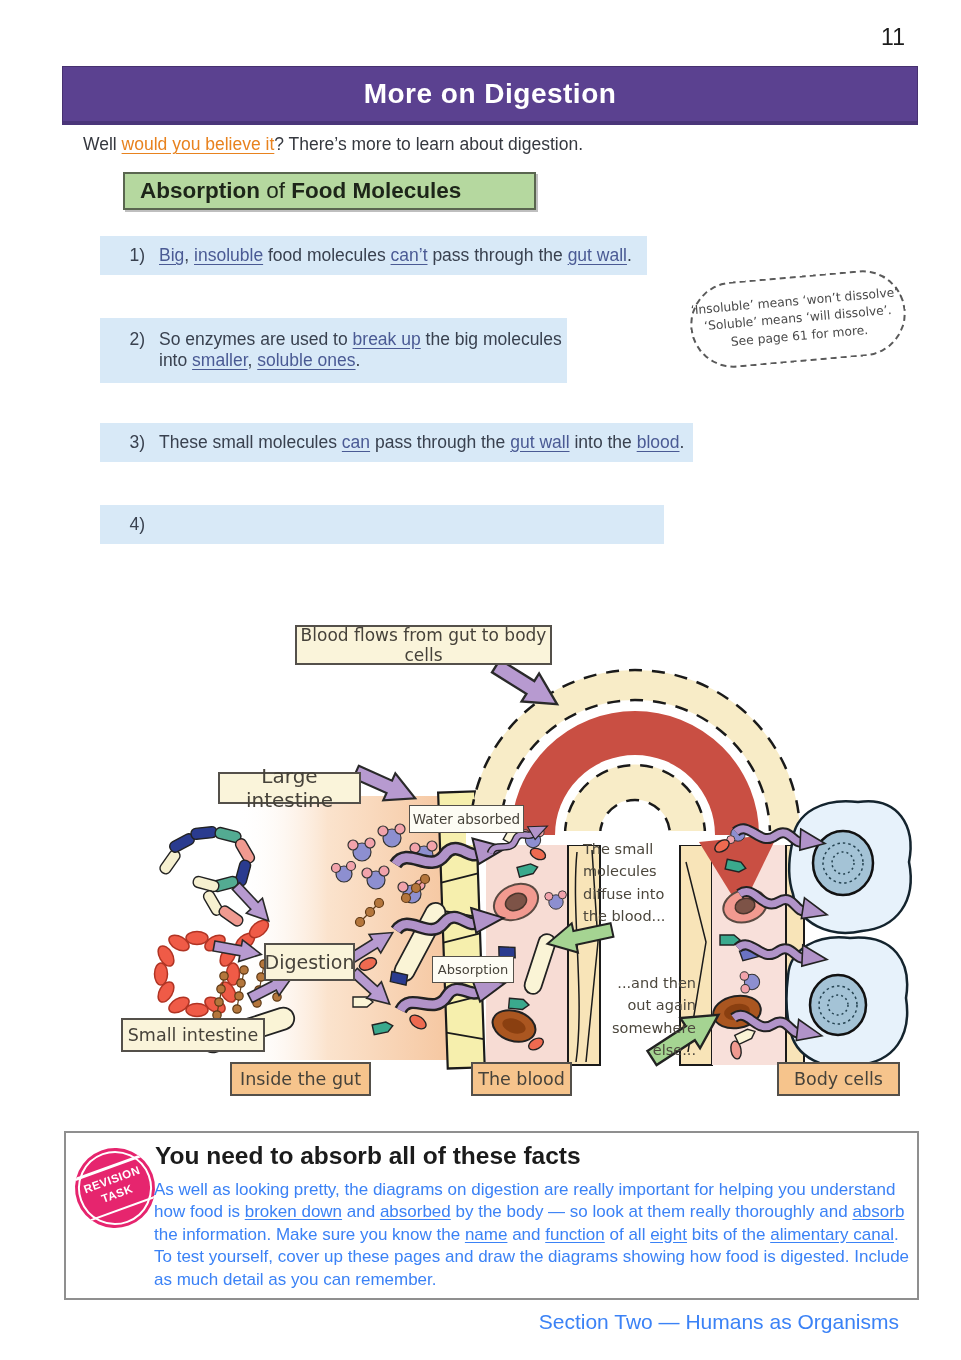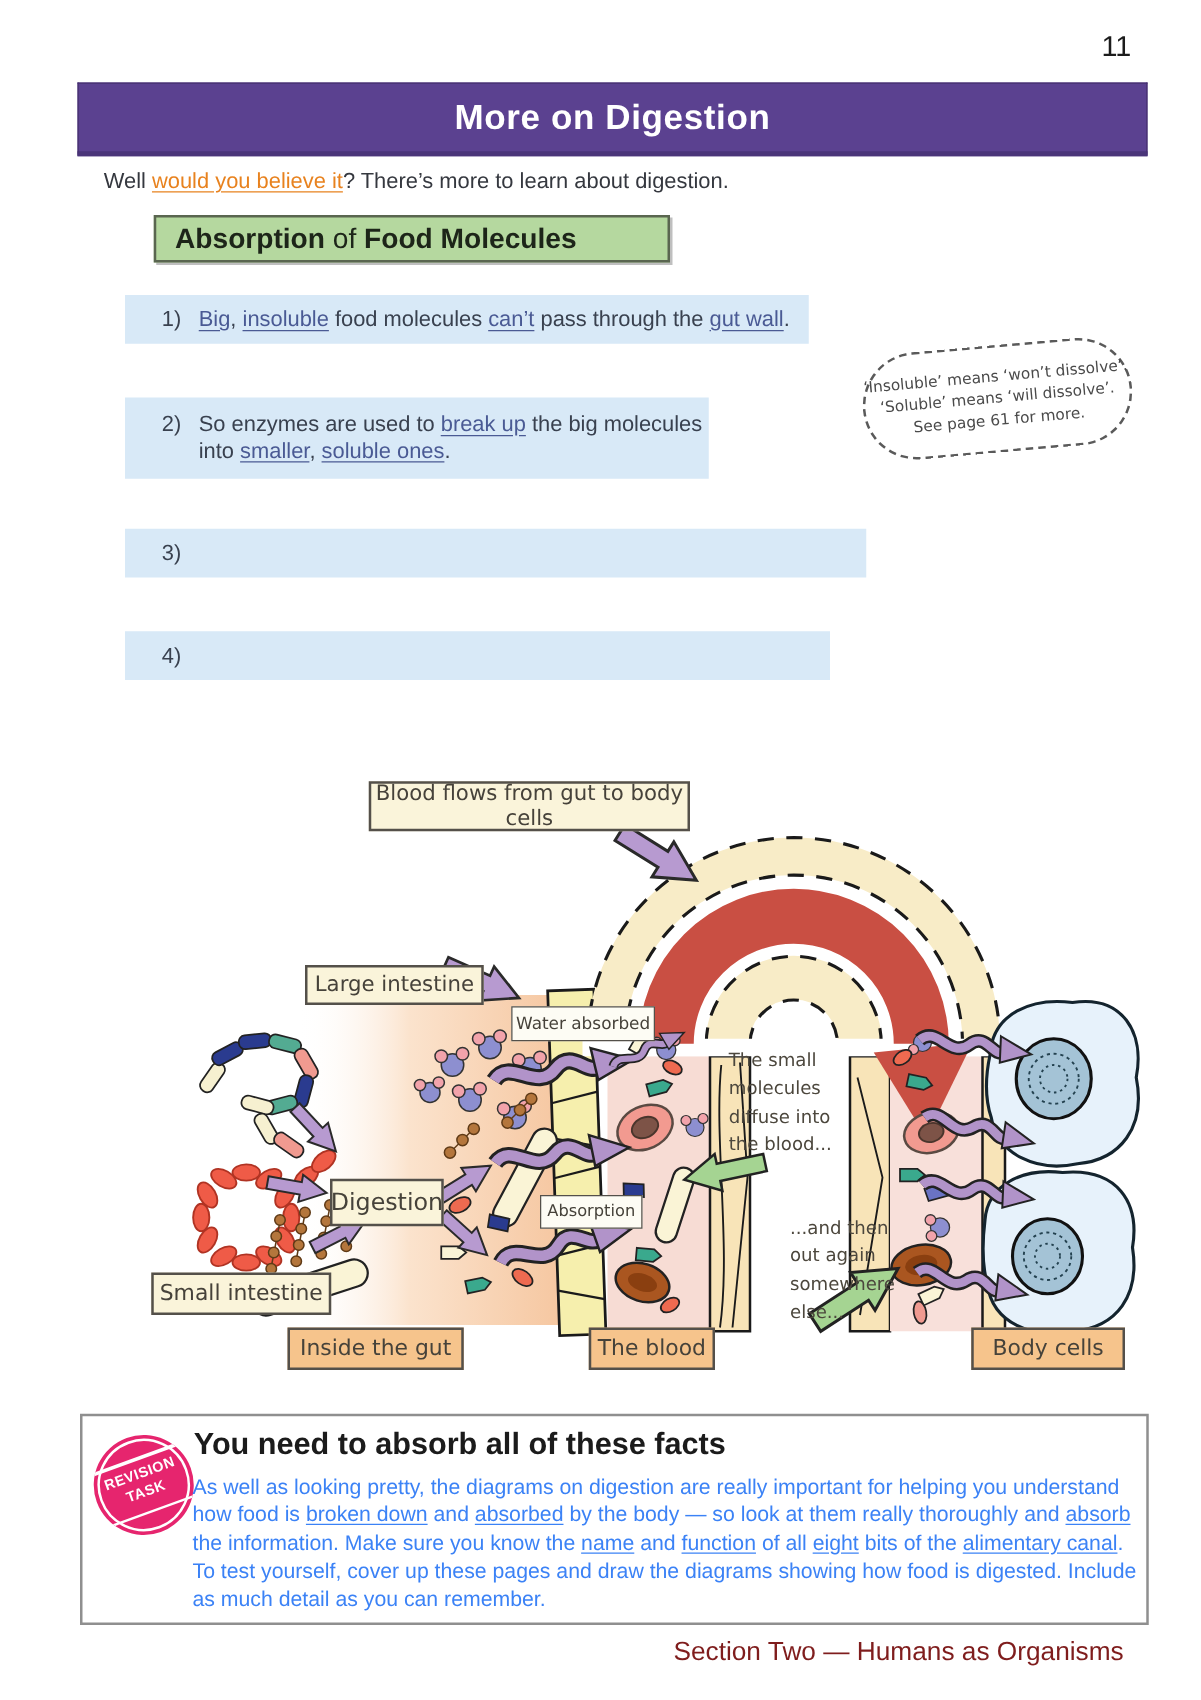--- a/index.html
+++ b/index.html
@@ -46,21 +46,21 @@
   .revbody{position:absolute;left:88px;top:46px;width:762px;font-size:17px;line-height:1.32;color:#3b82f6;}
   .revbody .u{text-decoration:underline;text-underline-offset:2px;}
   .stamp{position:absolute;left:9px;top:15px;width:80px;height:80px;border-radius:50%;background:#e6256e;
     transform:rotate(-20deg);overflow:hidden;}
   .stamp::before{content:"";position:absolute;inset:3px;border:2px solid #fff;border-radius:50%;}
   .stamp .stripe{position:absolute;left:2px;right:2px;height:2.5px;background:#fff;}
   .stamp .s1{top:17px;} .stamp .s2{bottom:17px;}
   .stamp .stxt{position:absolute;width:100%;top:24px;text-align:center;color:#fff;font-weight:bold;
     font-size:11.5px;line-height:1.3;letter-spacing:.5px;}
 
-  .footer{position:absolute;top:1310px;right:62px;font-size:21px;color:#7f1d1d;}
+  .footer{position:absolute;top:1310px;right:62px;font-size:21px;color:#3b82f6;}
 </style>
 </head>
 <body>
 
 <div class="page">
 
   <div class="pagenum">11</div>
 
   <div class="banner">
     <span class="t">More on Digestion</span>
@@ -75,20 +75,21 @@
   <div class="pt" id="p1">
     <span class="num">1)</span>
     <span class="txt"><span class="u">Big</span><span>, </span><span class="u">insoluble</span><span> food molecules </span><span class="u">can’t</span><span> pass through the </span><span class="u">gut wall</span><span>.</span></span>
   </div>
   <div class="pt" id="p2">
     <span class="num">2)</span>
     <span class="txt"><span>So enzymes are used to </span><span class="u">break up</span><span> the big molecules into </span><span class="u">smaller</span><span>, </span><span class="u">soluble ones</span><span>.</span></span>
   </div>
   <div class="pt" id="p3">
     <span class="num">3)</span>
+    <span class="txt"><span>These small molecules </span><span class="u">can</span><span> pass through the </span><span class="u">gut wall</span><span> into the </span><span class="u">blood</span><span>.</span></span>
   </div>
   <div class="pt" id="p4">
     <span class="num">4)</span>
   </div>
 
   <div class="note">
     <div>‘Insoluble’ means ‘won’t dissolve’.</div>
     <div>‘Soluble’ means ‘will dissolve’.</div>
     <div>See page 61 for more.</div>
   </div>
@@ -347,21 +348,21 @@
 
       <g fill="#a5d492" stroke="#222222" stroke-width="2">
         <use href="#garrow" transform="translate(612,318) rotate(168)"></use>
         <use href="#garrow" transform="translate(652,446) rotate(-33) scale(1.2)"></use>
       </g>
     </svg>
 
     <div class="dlabel" style="left:295px;top:13px;width:253px;height:36px;font-size:17px;">
         <span>Blood flows from gut to body cells</span>
       </div>
-    <div class="dlabel" style="left:218px;top:160px;width:139px;height:28px;font-size:17px;margin-left:26px;">
+    <div class="dlabel" style="left:218px;top:160px;width:139px;height:28px;font-size:20px;">
         <span>Large intestine</span>
       </div>
     <div class="dlabel small" style="left:409px;top:193px;width:113px;height:26px;font-size:13.5px;">
         <span>Water absorbed</span>
       </div>
     <div class="dlabel" style="left:264px;top:331px;width:87px;height:34px;font-size:19px;">
         <span>Digestion</span>
       </div>
     <div class="dlabel" style="left:121px;top:406px;width:140px;height:30px;font-size:17.5px;">
         <span>Small intestine</span>
@@ -373,21 +374,21 @@
         <span>Inside the gut</span>
       </div>
     <div class="dlabel orange" style="left:471px;top:450px;width:97px;height:30px;font-size:17.5px;">
         <span>The blood</span>
       </div>
     <div class="dlabel orange" style="left:777px;top:450px;width:119px;height:30px;font-size:17.5px;">
         <span>Body cells</span>
       </div>
 
     <div class="dnote" style="left:583px;top:226px;width:92px;">The small molecules diffuse into the blood...</div>
-    <div class="dnote" style="left:596px;top:360px;width:100px;text-align:left;margin-left:36px;">...and then out again somewhere else...</div>
+    <div class="dnote" style="left:596px;top:360px;width:100px;text-align:right;">...and then out again somewhere else...</div>
   </div>
 
   <div class="revbox">
     <div class="stamp">
       <div class="stripe s1"></div>
       <div class="stripe s2"></div>
       <div class="stxt">
         <div>REVISION</div>
         <div>TASK</div>
       </div>

